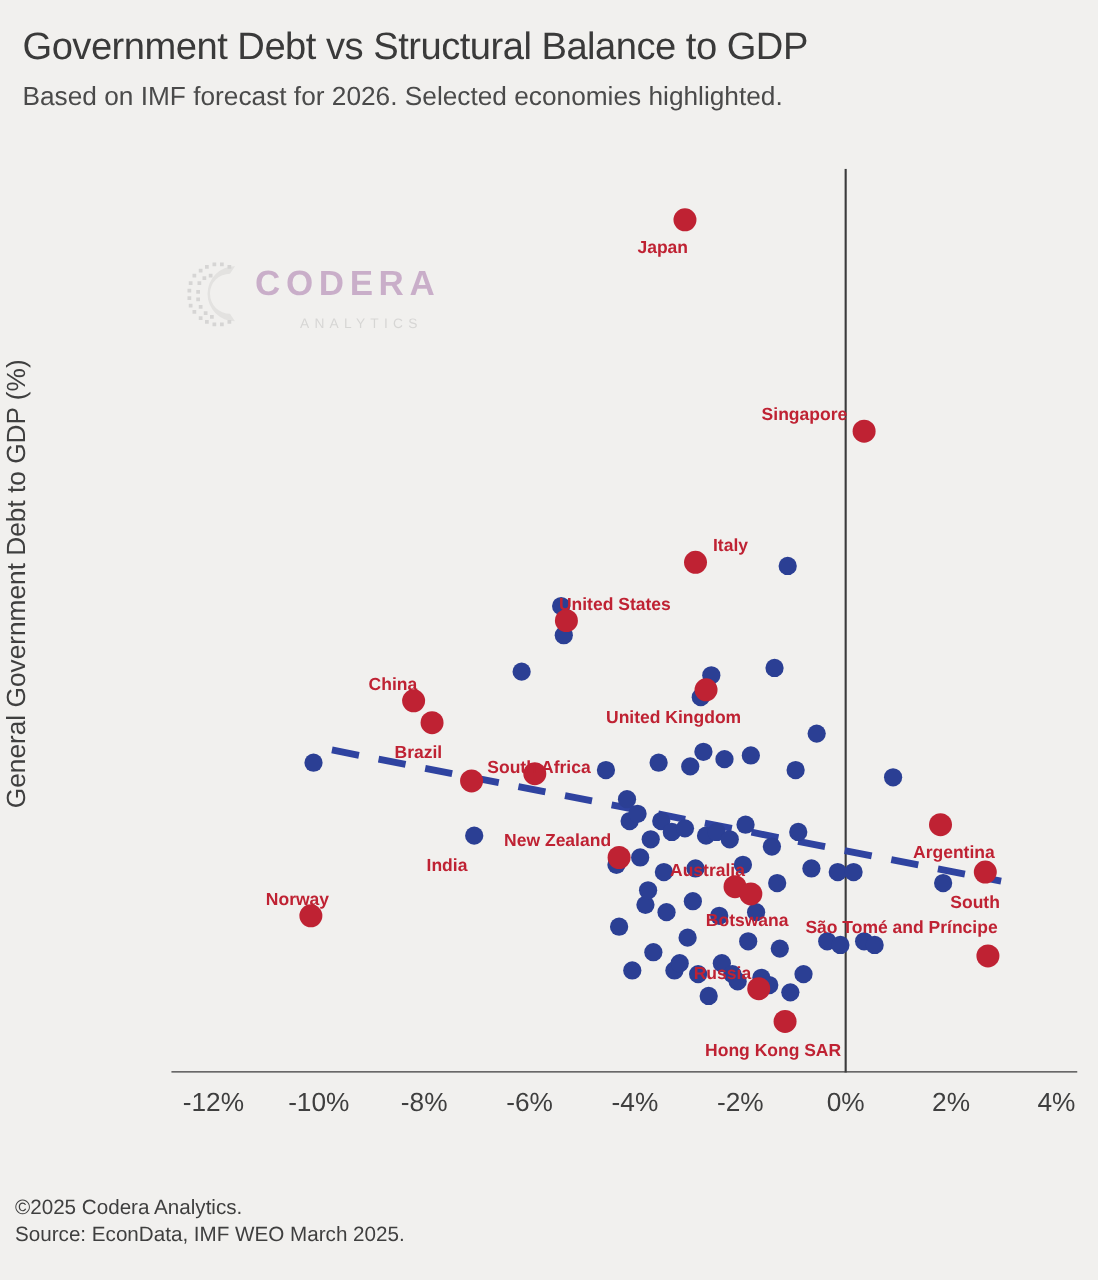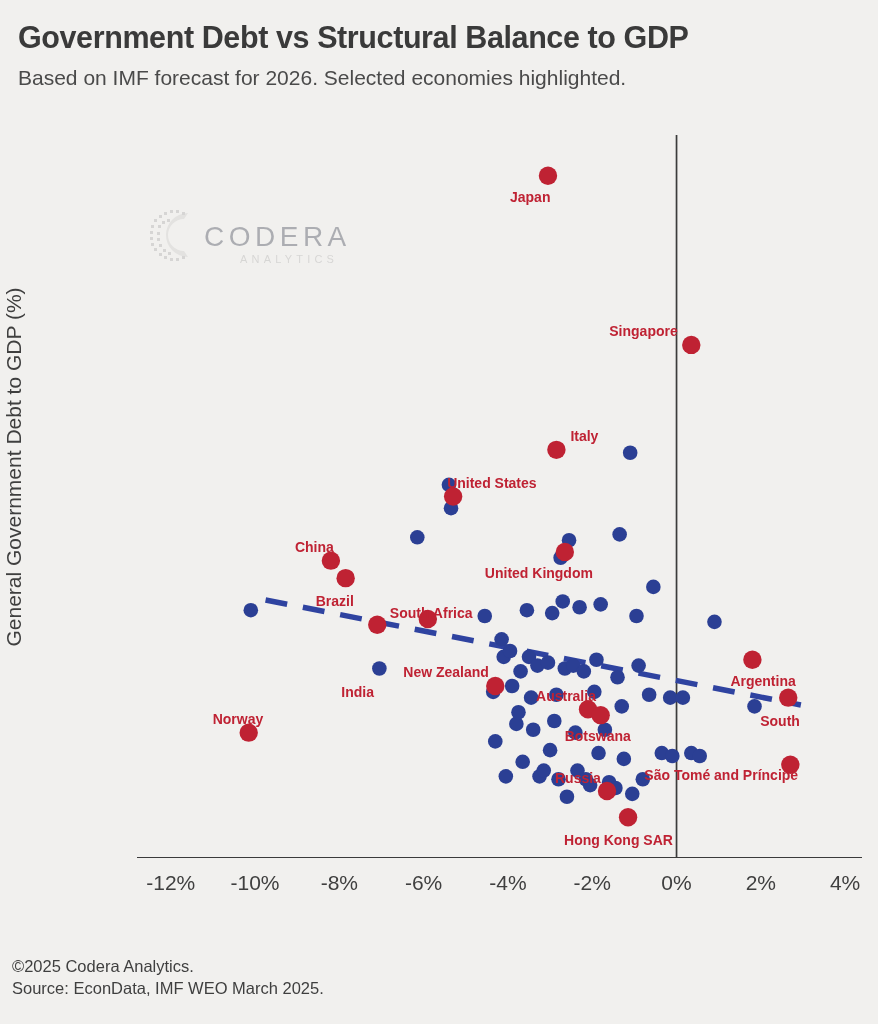--- a/index.html
+++ b/index.html
@@ -20,21 +20,21 @@
     height: 1024px;
     background: #f1f0ee;
   }
 
   
   #title {
     position: absolute;
     left: 18px;
     top: 20px;
     font-size: 30.5px;
-    font-weight: 700;
+    font-weight: 400;
     letter-spacing: -0.4px;
     color: #3a3a3a;
     white-space: nowrap;
   }
   #subtitle {
     position: absolute;
     left: 18px;
     top: 66px;
     font-size: 21px;
     font-weight: 400;
@@ -100,25 +100,25 @@
     left: 148px;
     top: 205px;
     width: 200px;
     height: 78px;
     opacity: 0.30;
     pointer-events: none;
   }
   #wm-text {
     position: absolute;
     left: 56px;
-    top: 16px;
+    top: 6px;
     font-size: 28px;
-    font-weight: 400;
+    font-weight: 700;
     letter-spacing: 4.5px;
-    color: #0f172a;
+    color: #701a75;
   }
   #wm-sub {
     position: absolute;
     left: 92px;
     top: 48px;
     font-size: 11px;
     letter-spacing: 4.2px;
     color: #9b9b9b;
   }
 
@@ -276,21 +276,21 @@
         <div class="plabel" style="left: 157.895px; top: 403.637px;">China</div>
         <div class="plabel" style="left: 178.648px; top: 458.129px;">Brazil</div>
         <div class="plabel" style="left: 252.843px; top: 470px;">South Africa</div>
         <div class="plabel" style="left: 204.262px; top: 504.774px; margin-top: 44px;">India</div>
         <div class="plabel" style="left: 593.407px; top: 537.758px;">Argentina</div>
         <div class="plabel" style="left: 266.285px; top: 528.996px;">New Zealand</div>
         <div class="plabel" style="left: 623.235px; top: 577.657px;">South</div>
         <div class="plabel" style="left: 399.017px; top: 553.319px;">Australia</div>
         <div class="plabel" style="left: 427.663px; top: 593.149px;">Botswana</div>
         <div class="plabel" style="left: 75.7006px; top: 575.641px;">Norway</div>
-        <div class="plabel" style="left: 507.343px; top: 632px;">São Tomé and Príncipe</div>
+        <div class="plabel" style="left: 507.343px; top: 598px;">São Tomé and Príncipe</div>
         <div class="plabel" style="left: 417.985px; top: 634.948px;">Russia</div>
         <div class="plabel" style="left: 427.061px; top: 697.185px;">Hong Kong SAR</div>
       </div>
   </div>
 
   <div id="ticks-layer">
       <div class="xtick" style="left: 170.721px;">-12%</div>
       <div class="xtick" style="left: 255.023px; text-align: center;">-10%</div>
       <div class="xtick" style="left: 339.326px;">-8%</div>
       <div class="xtick" style="left: 423.628px;">-6%</div>

